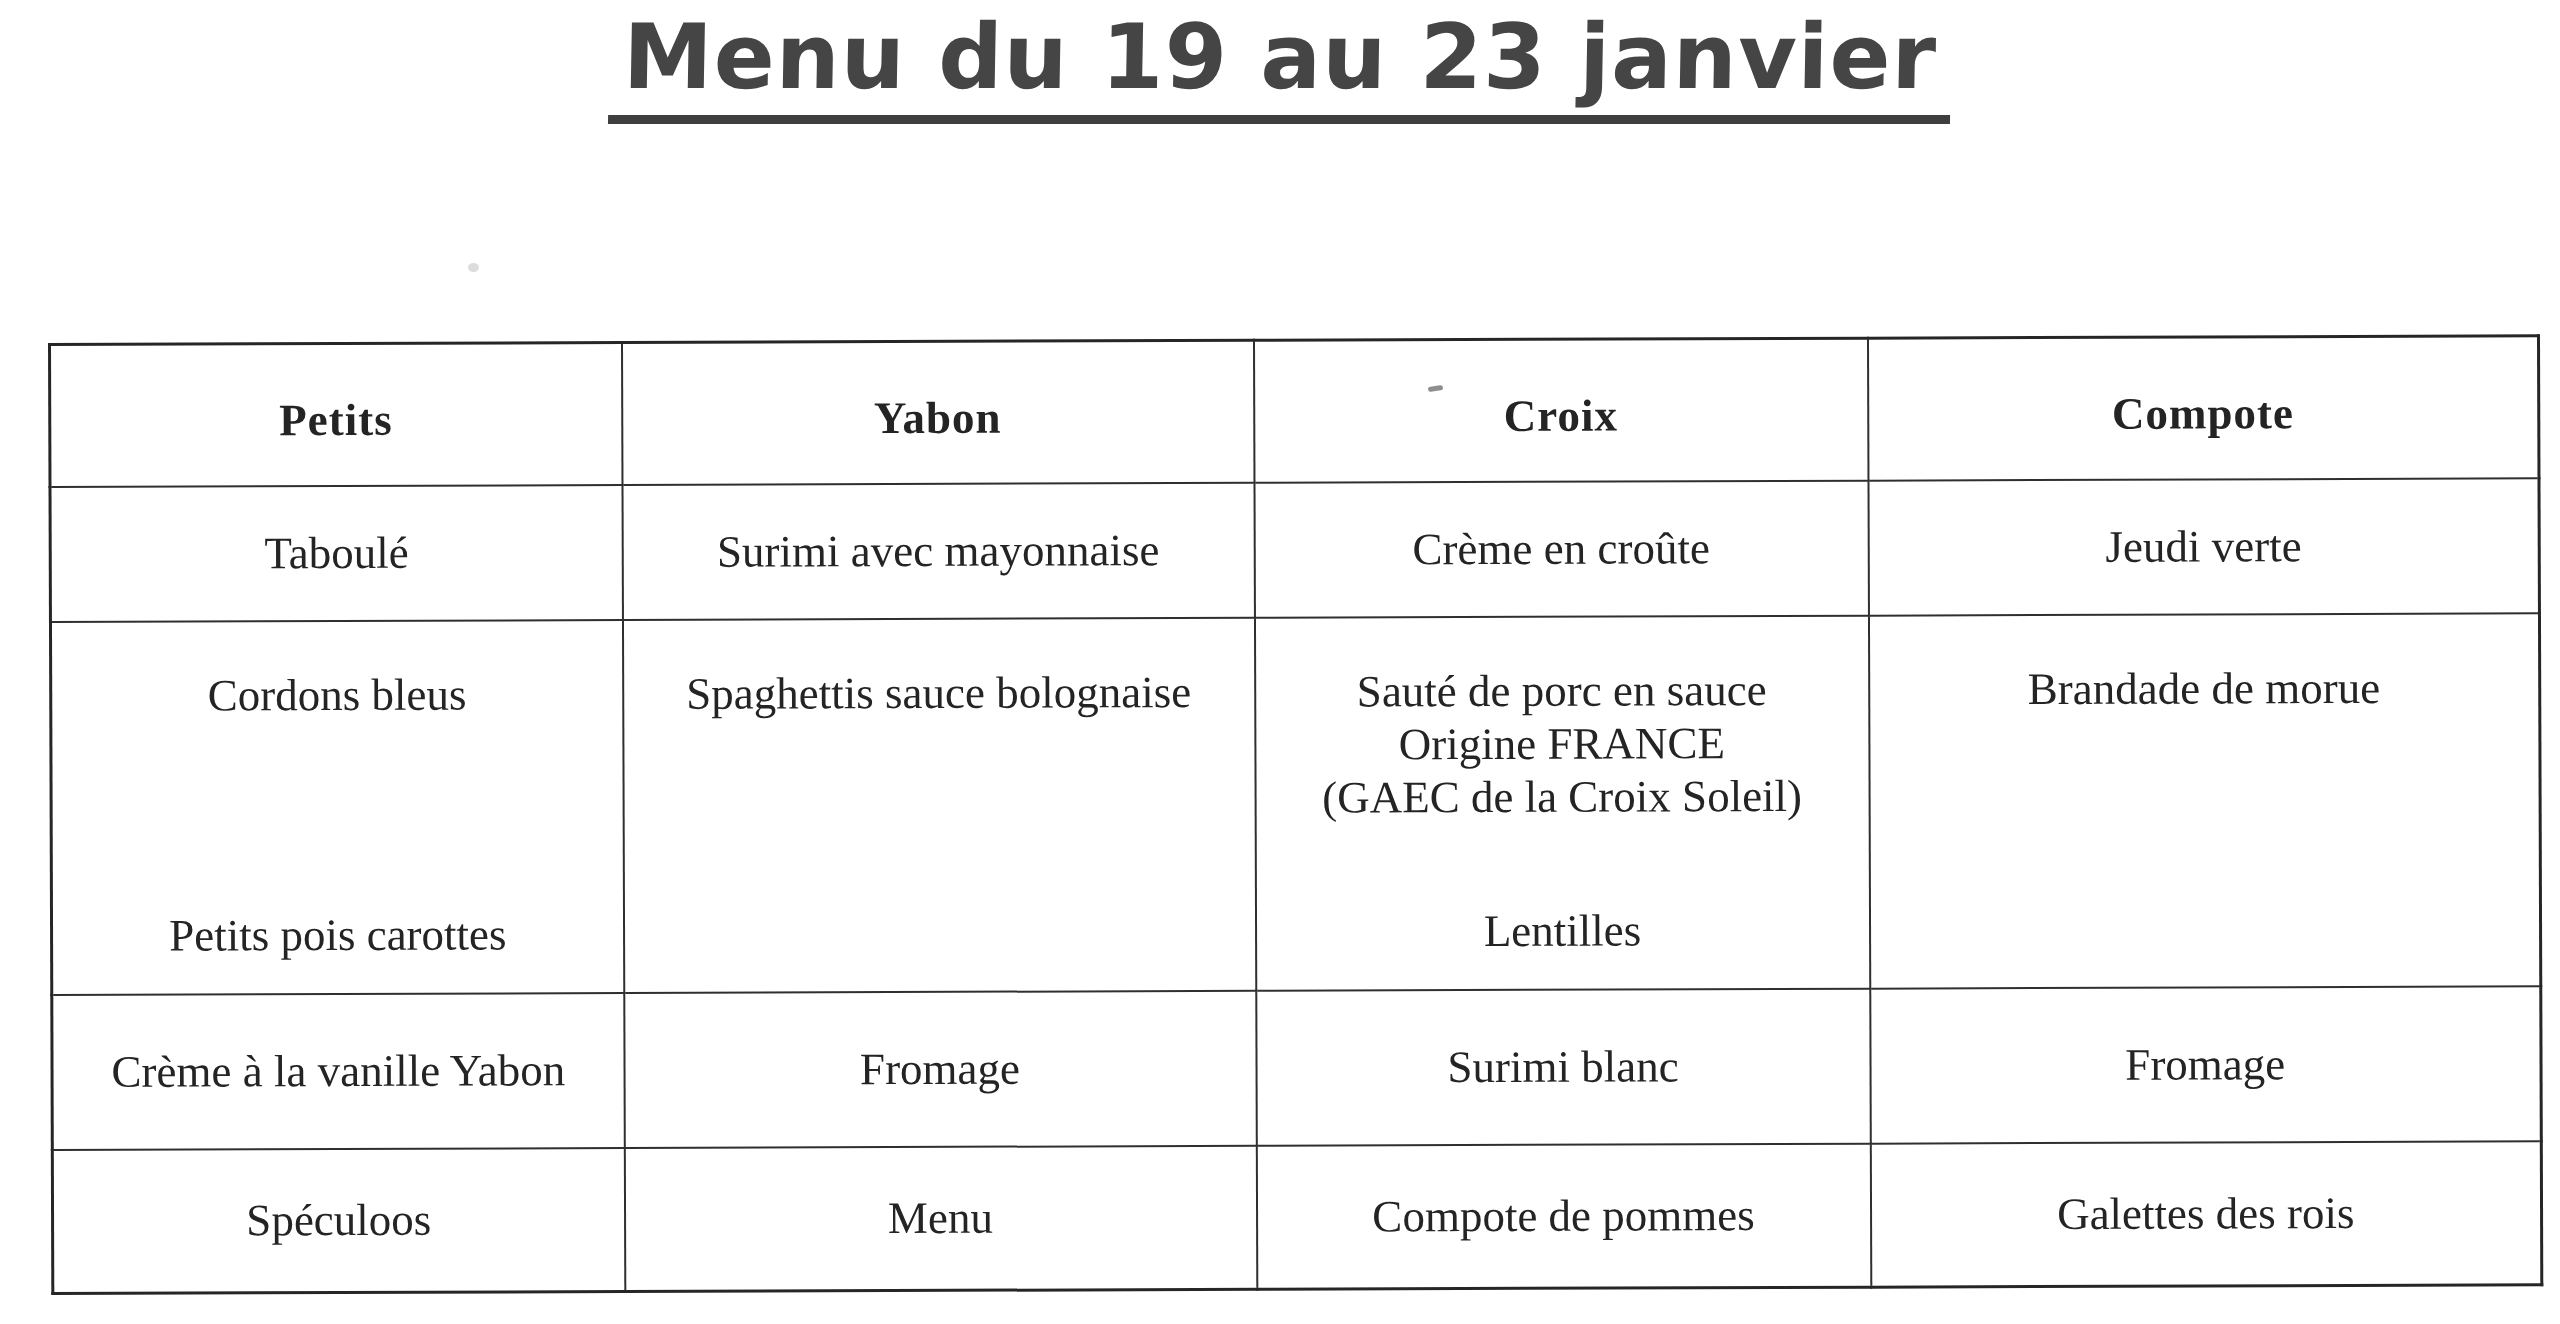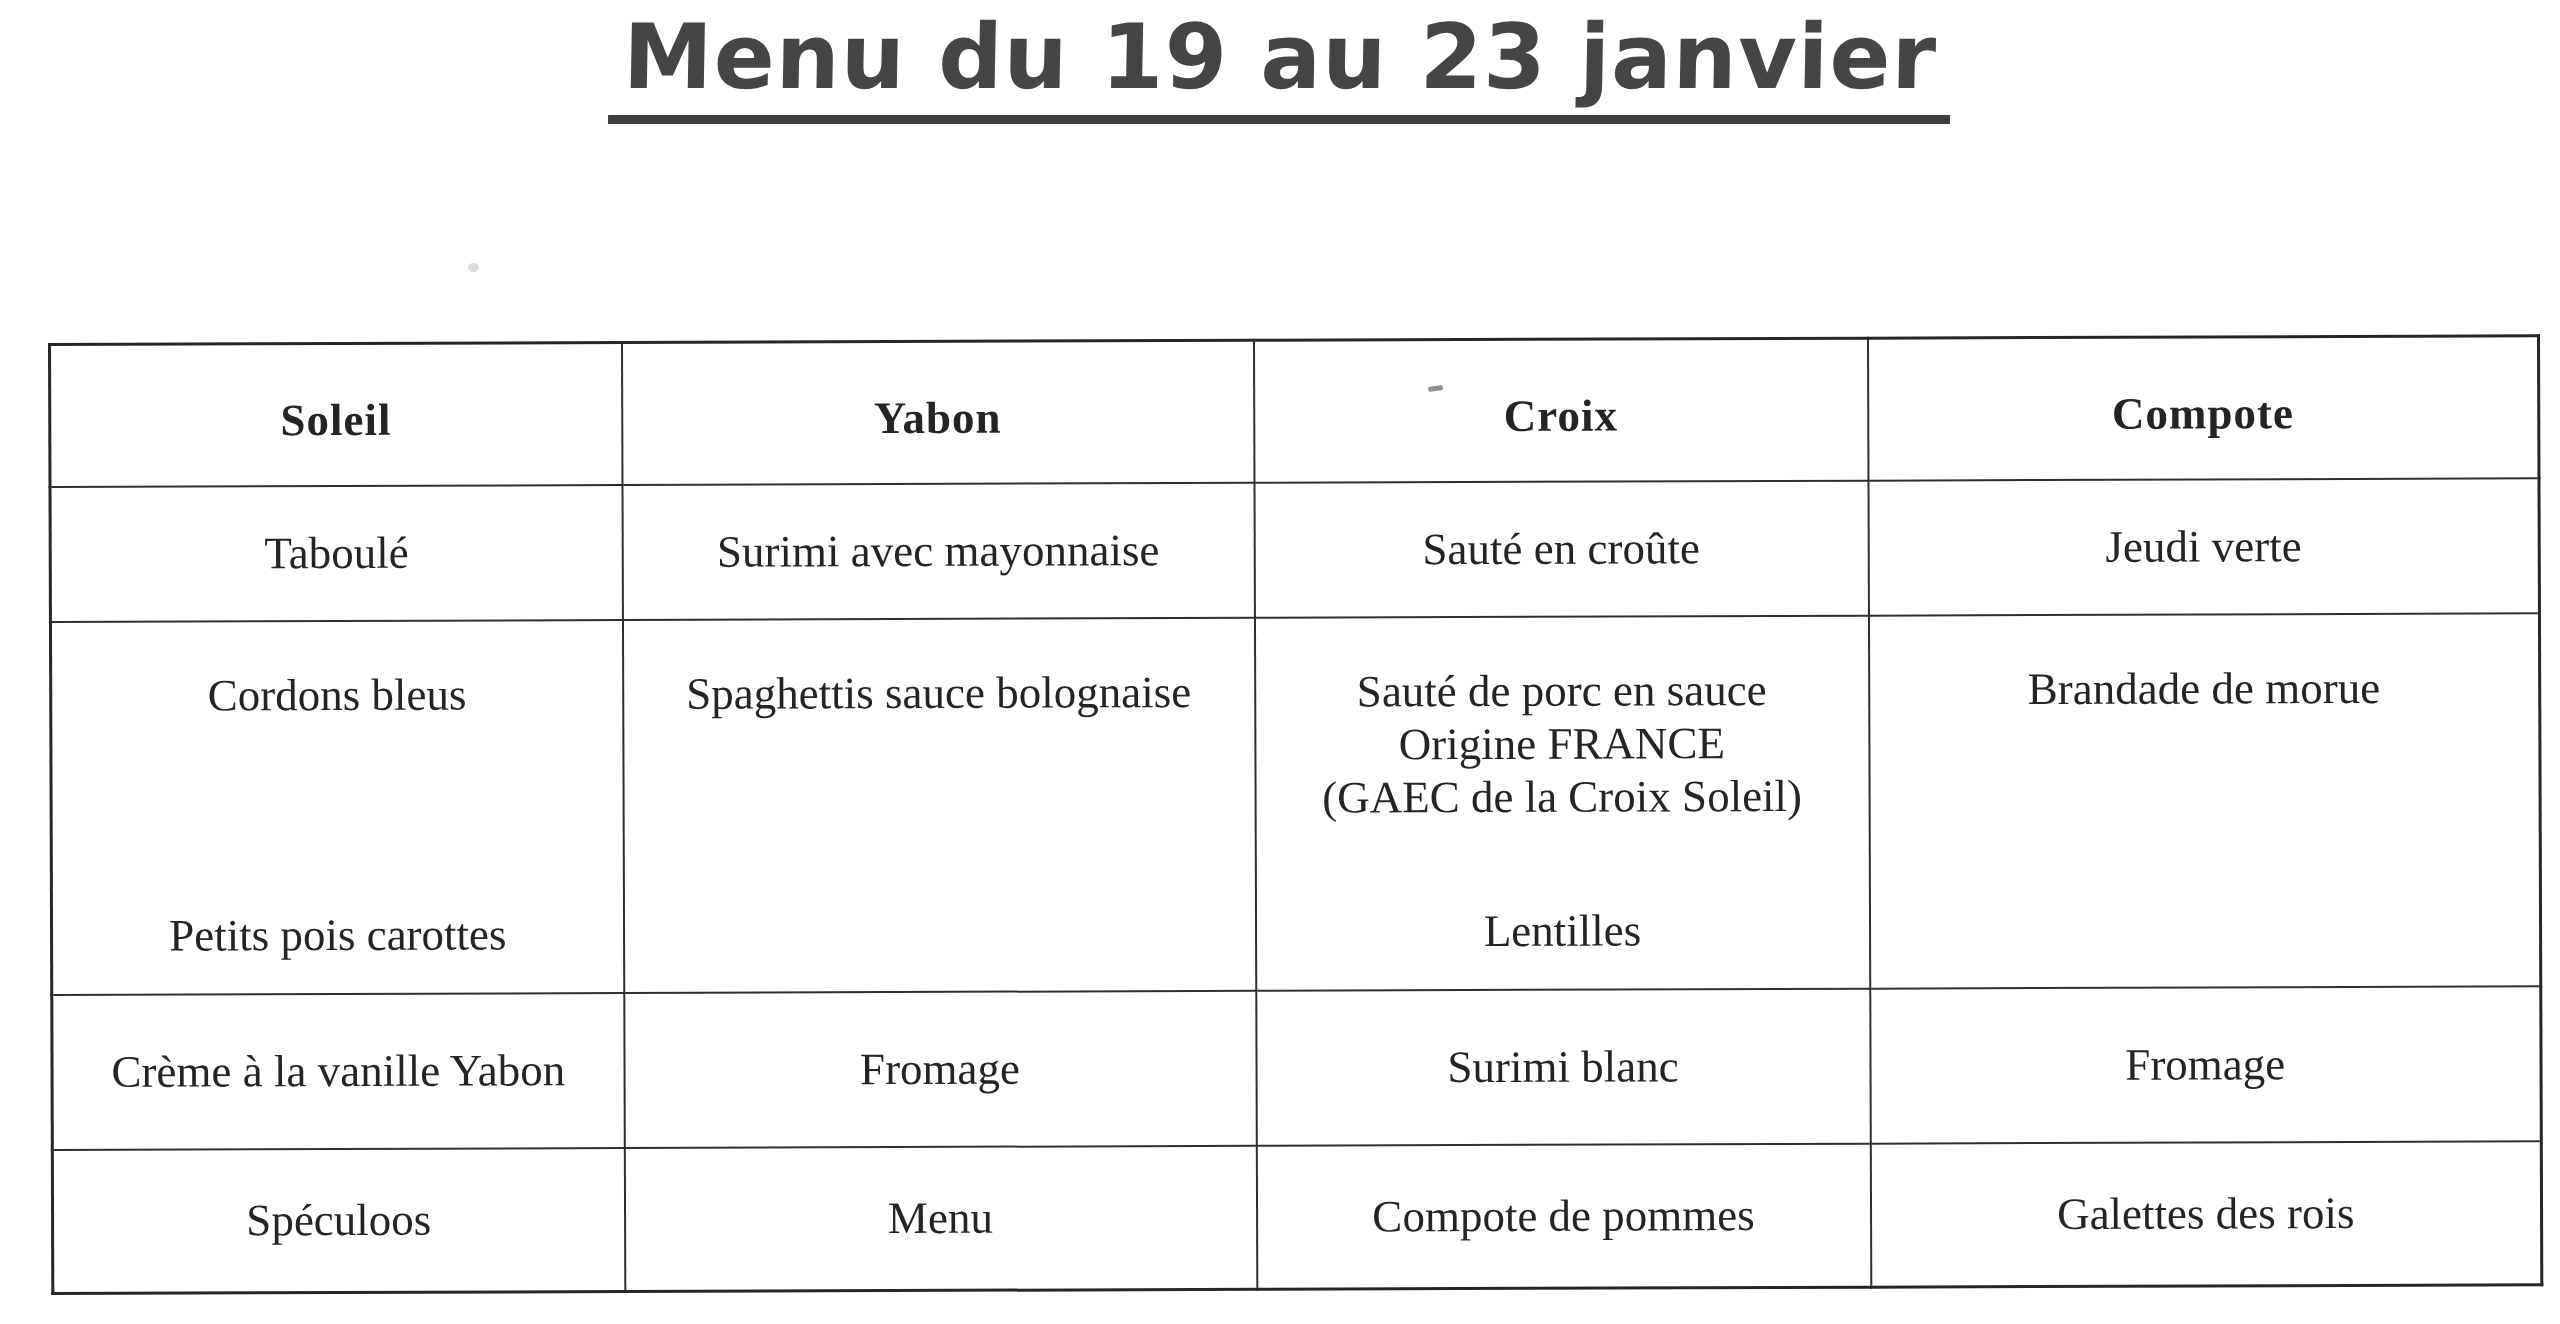--- a/index.html
+++ b/index.html
@@ -95,30 +95,30 @@
   <table class="menu-table">
     <colgroup>
       <col style="width:572px">
       <col style="width:632px">
       <col style="width:614px">
       <col style="width:671px">
     </colgroup>
 
     <tbody>
         <tr class="row-header">
-      <th class="day-header"><span>Soleil</span></th>
+      <th class="day-header"><span>Petits</span></th>
       <th class="day-header"><span>Yabon</span></th>
       <th class="day-header"><span>Croix</span></th>
       <th class="day-header"><span>Compote</span></th>
     </tr>
 
     <tr class="row-starter">
       <td><span>Taboulé</span></td>
       <td><span>Surimi avec mayonnaise</span></td>
-      <td><span>Sauté en croûte</span></td>
+      <td><span>Crème en croûte</span></td>
       <td><span>Jeudi verte</span></td>
     </tr>
 
     <tr class="row-main">
       <td class="main-cell">
         <div class="main-inner">
           <div class="dish-lines">
             <span class="dish-line">Cordons bleus</span>
           </div>
           <div class="side-dish">Petits pois carottes</div>

